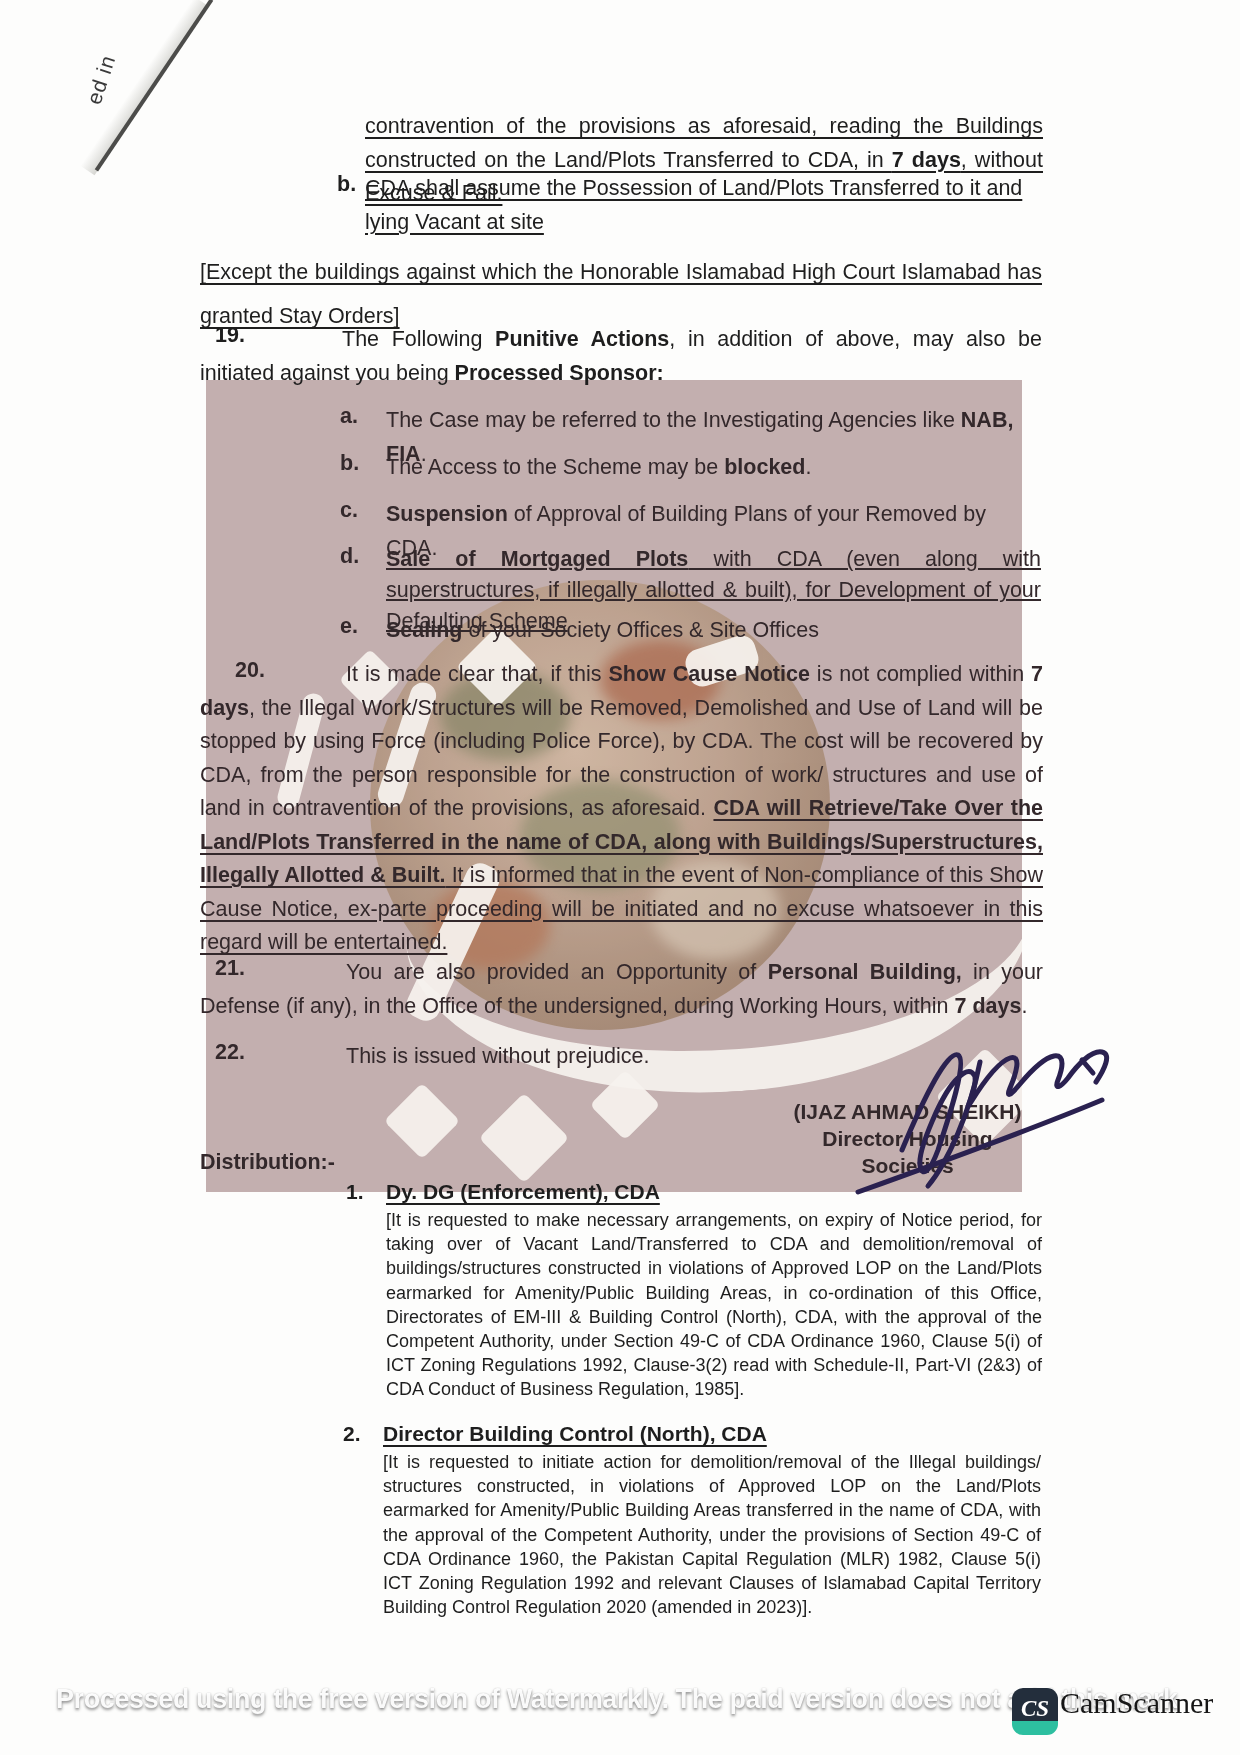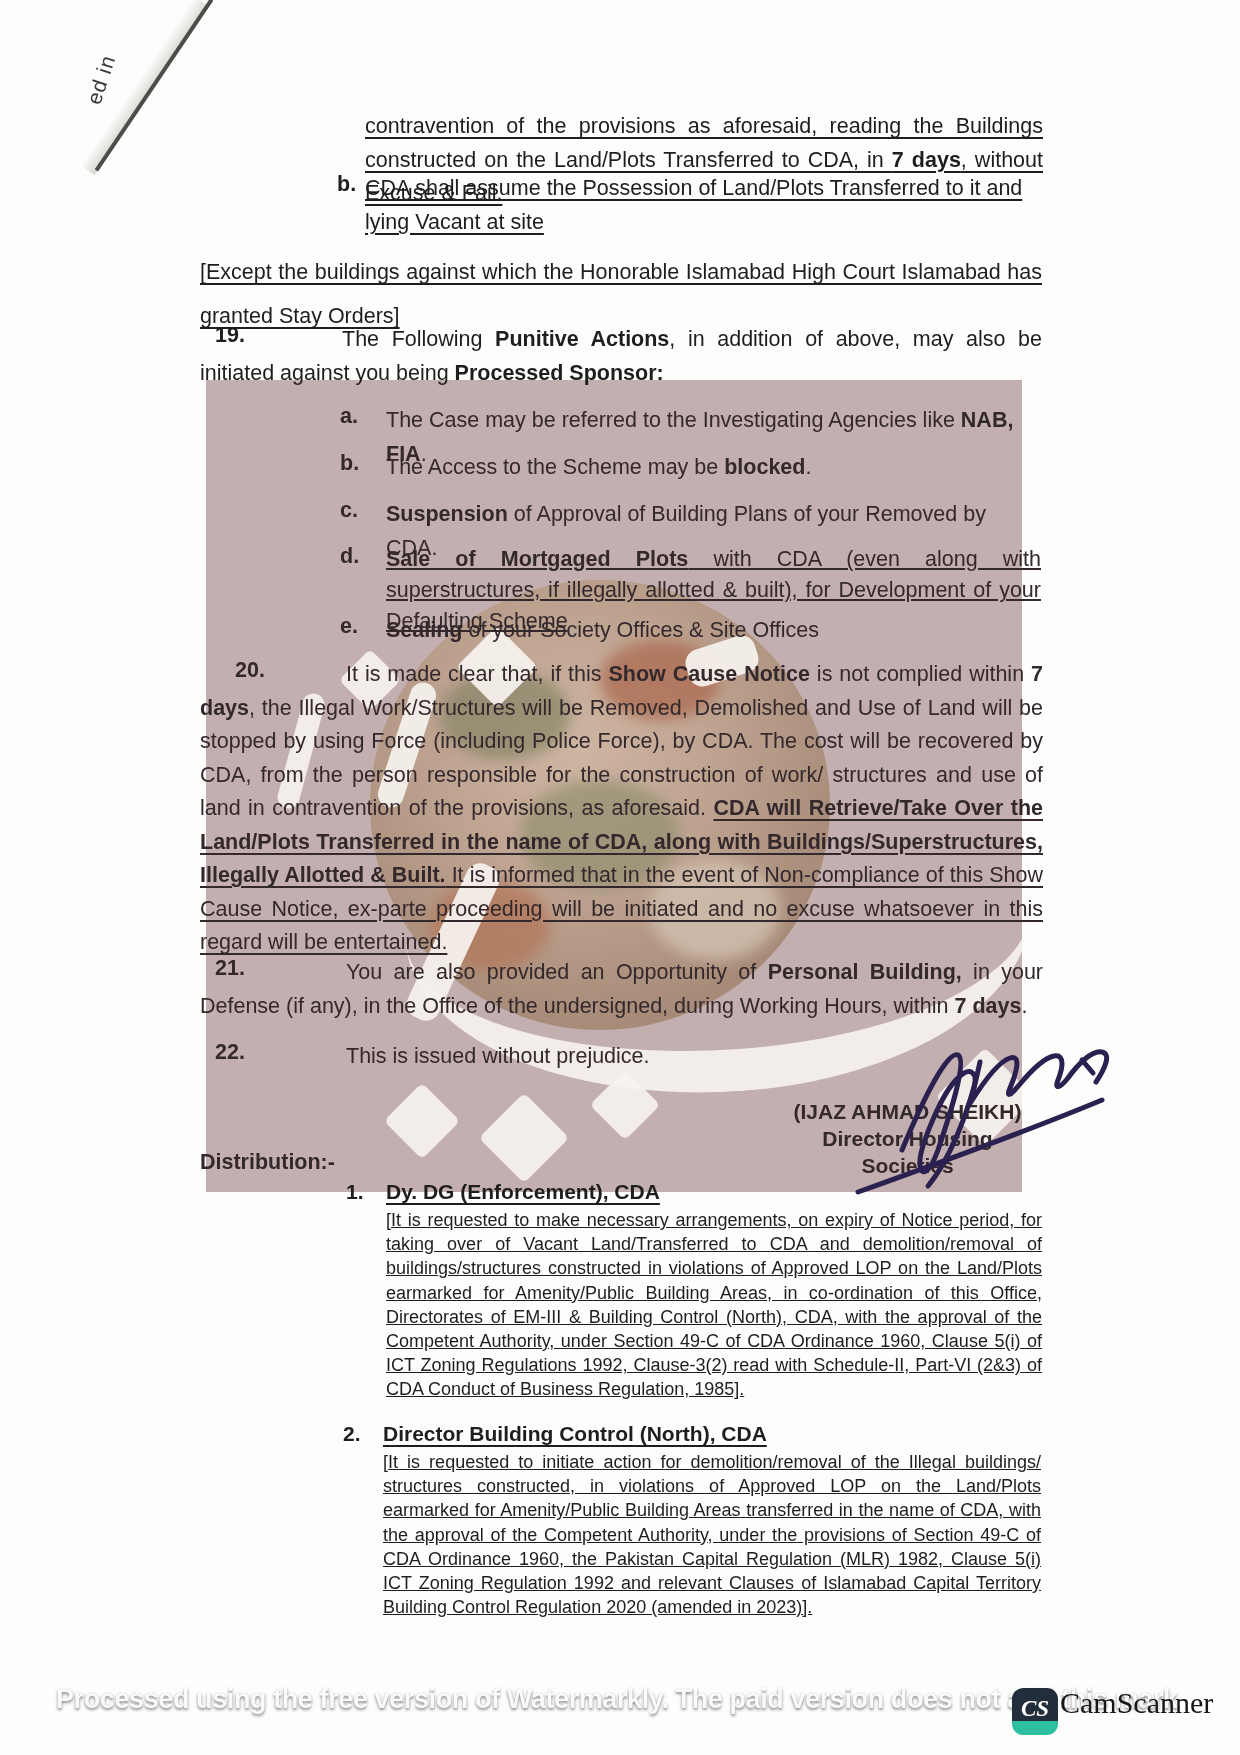--- a/index.html
+++ b/index.html
@@ -3,21 +3,21 @@
 <meta charset="utf-8">
 <style>
   html,body{margin:0;padding:0;background:#ffffff;}
   .page{position:relative;width:1240px;height:1755px;background:#fdfdfc;
         font-family:"Liberation Sans",sans-serif;color:#1e1e1e;overflow:hidden;}
   .abs{position:absolute;}
   .j{text-align:justify;}
   .b{font-weight:700;}
   .u{text-decoration:underline;text-underline-offset:4px;text-decoration-thickness:1.6px;}
   .body-txt{font-size:21.5px;line-height:33.5px;}
-  .small-txt{font-size:18px;line-height:24.2px;text-decoration:underline;}
+  .small-txt{font-size:18px;line-height:24.2px;}
   .num{font-weight:700;font-size:21.5px;}
   .onpink{color:#33282b;}
 
   
   .highlight{left:206px;top:380px;width:816px;height:812px;background:#c3afaf;overflow:hidden;}
 
   
   .globe{left:164px;top:200px;width:460px;height:450px;border-radius:50%;
          background:radial-gradient(circle at 45% 38%,#d2b89f 0%,#bda089 38%,#a98c74 62%,#95775f 88%);
          opacity:.8;}

